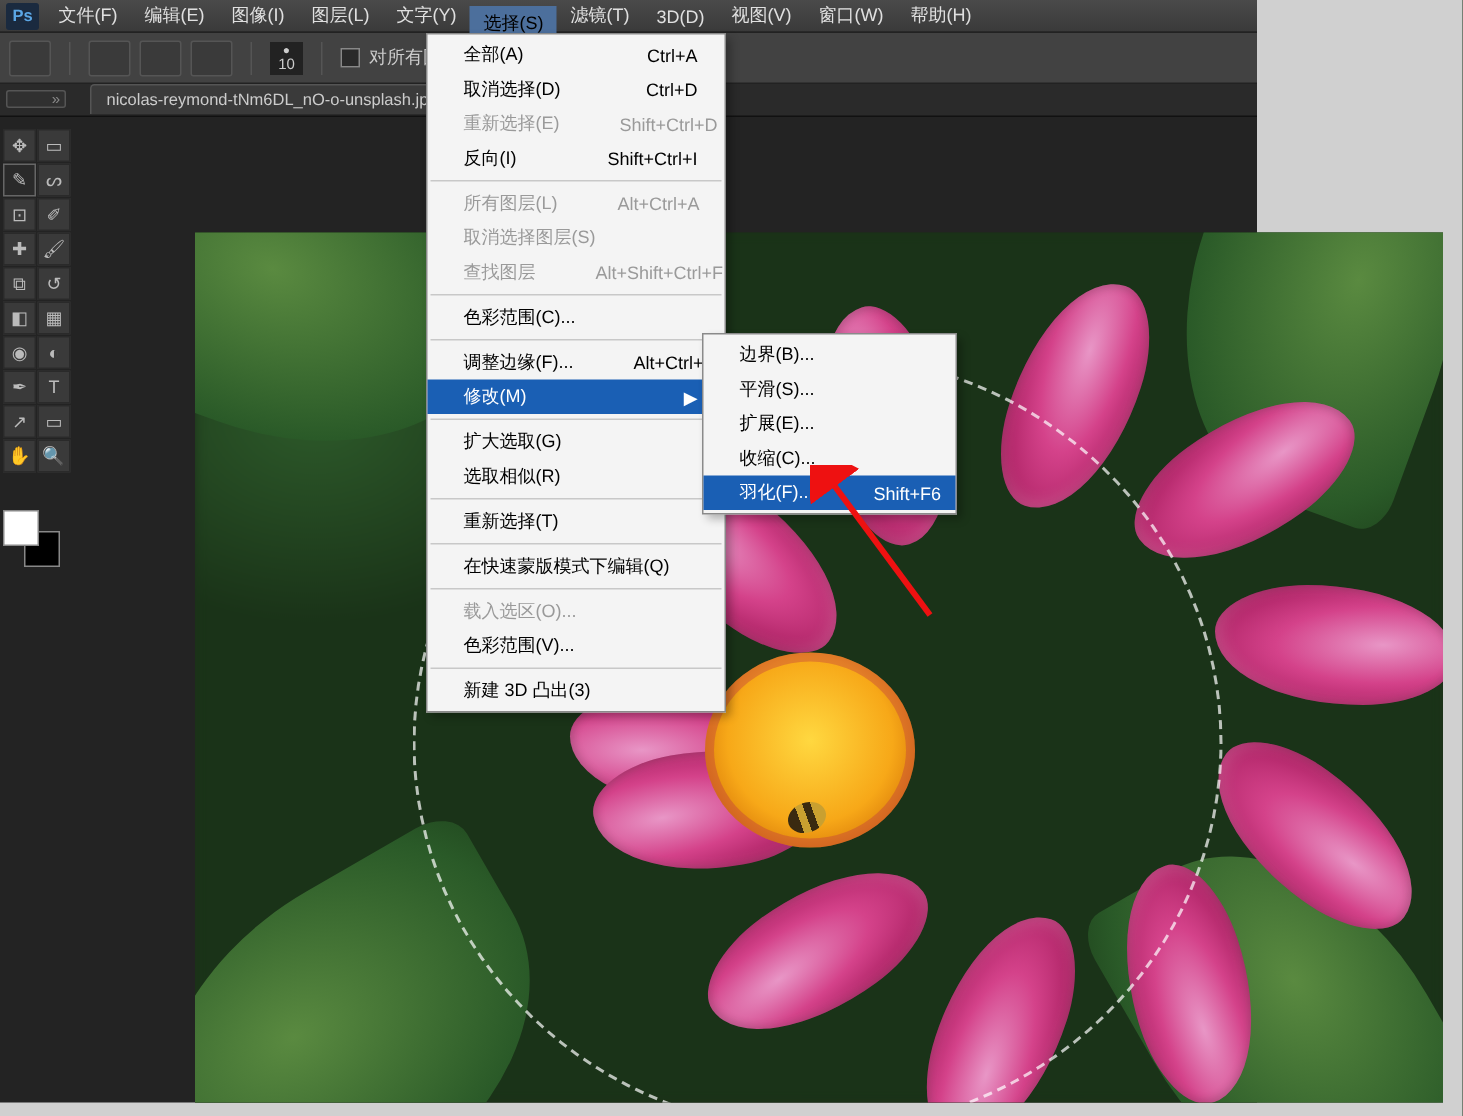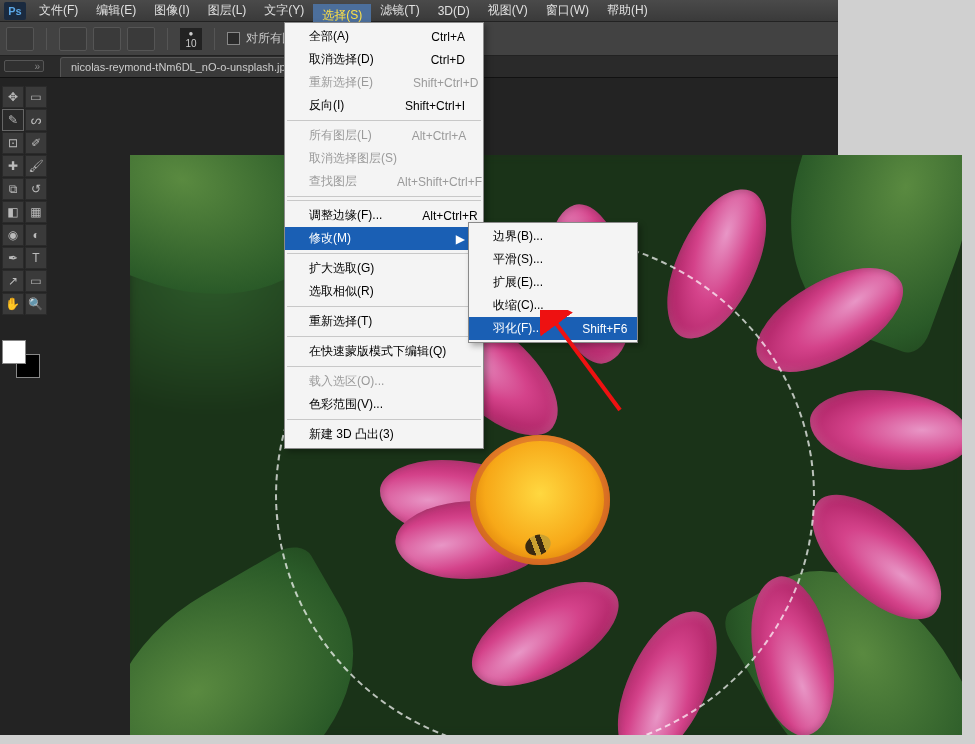--- a/index.html
+++ b/index.html
@@ -28,21 +28,21 @@
     color:#5ba7e6; font-weight:bold; font-size:11px;
     display:flex;align-items:center;justify-content:center;
     border-radius:2px;
   }
   .menu-item {
     padding: 3px 9px;
     color: #e0e0e0;
     cursor: default;
     text-align: right;
   }
-  .menu-item.active { background:#4c6f9c; color:#fde047;margin-top:10px; }
+  .menu-item.active { background:#4c6f9c; color:#000000;margin-top:10px; }
 
   
   .optionsbar {
     height: 34px;
     background: #424242;
     border-bottom: 1px solid #222;
     display:flex; align-items:center; gap:6px;
     padding-left:6px;
   }
   .tool-icon {
@@ -59,21 +59,21 @@
   }
   .checkbox {
     width:13px; height:13px; border:1px solid #888; background:#2a2a2a;
   }
   .opt-label { color:#ccc; }
 
   
   .tabrow {
     height: 22px;
     background:#2a2a2a;
-    display:flex; align-items:center;
+    display:flex; align-items:flex-start;
     padding-left:60px;
     border-bottom:1px solid #111;
   }
   .doctab {
     height:20px; padding:2px 10px;
     background:#3a3a3a;
     border:1px solid #555; border-bottom:none;
     border-radius:3px 3px 0 0;
     color:#ccc; font-size:11px;
     display:flex; align-items:center; gap:6px;
@@ -318,20 +318,23 @@
         <span class="shortcut">Alt+Ctrl+A</span>
     </div>
     <div class="dd-item disabled">
       <span>取消选择图层(S)</span>
     </div>
     <div class="dd-item disabled">
       <span>查找图层</span>
         <span class="shortcut">Alt+Shift+Ctrl+F</span>
     </div>
     <div class="dd-sep"></div>
+    <div class="dd-item">
+      <span>色彩范围(C)...</span>
+    </div>
     <div class="dd-sep"></div>
     <div class="dd-item">
       <span>调整边缘(F)...</span>
         <span class="shortcut">Alt+Ctrl+R</span>
     </div>
     <div class="dd-item hl">
       <span>修改(M)</span>
         <span class="arrow">▶</span>
     </div>
     <div class="dd-sep"></div>

